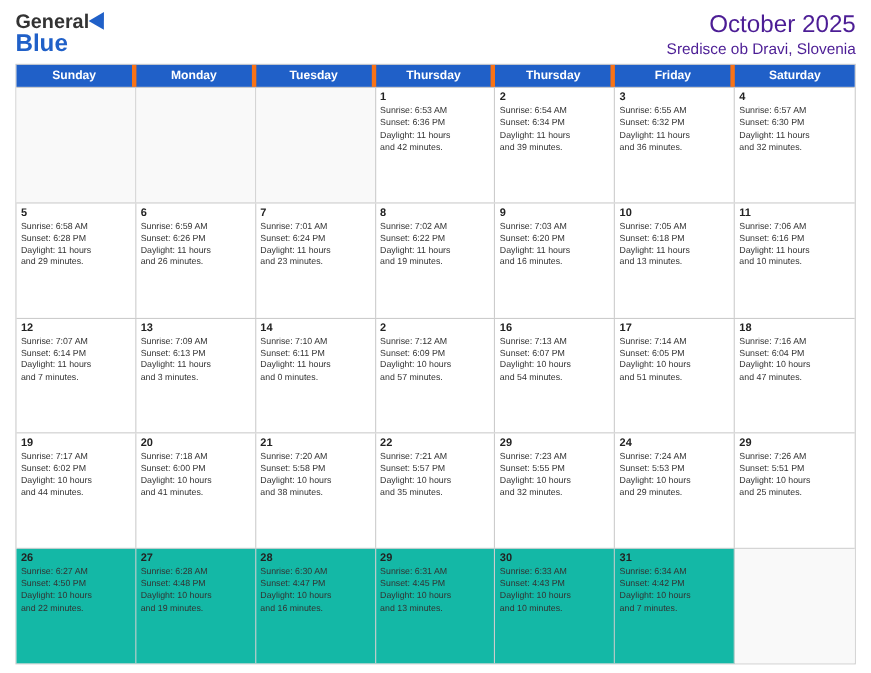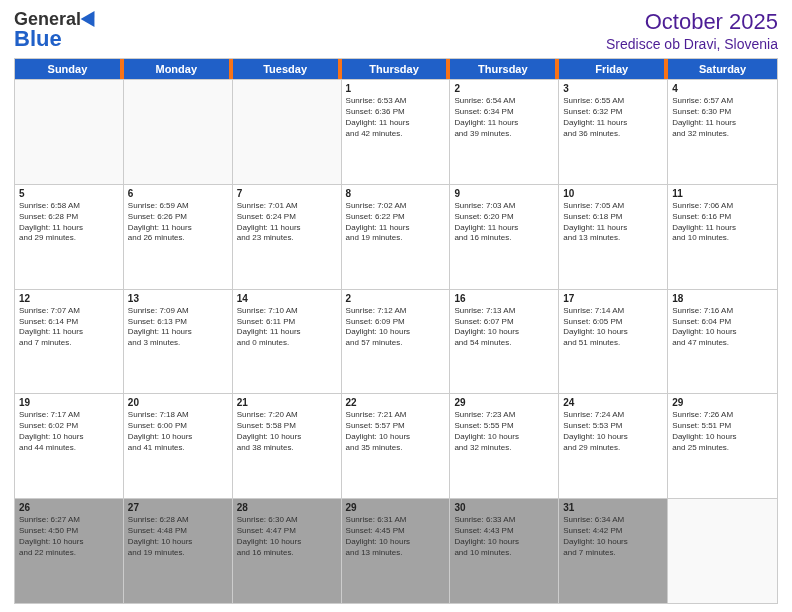--- a/index.html
+++ b/index.html
@@ -97,21 +97,21 @@
       border-right: 1px solid #ccc;
       padding: 3px 4px;
       font-size: 8.5px;
       color: #333;
       vertical-align: top;
       min-height: 0;
       overflow: hidden;
     }
     .cal-cell:last-child { border-right: none; }
     .cal-cell.empty { background: #f9f9f9; }
-    .cal-cell.shaded { background: #a3a3a3; }
+    .cal-cell.shaded { background: #14b8a6; }
     .day-num {
       font-size: 10px;
       font-weight: bold;
       color: #222;
       margin-bottom: 2px;
     }
     .cell-text {
       font-size: 8px;
       color: #333;
       line-height: 1.35;

